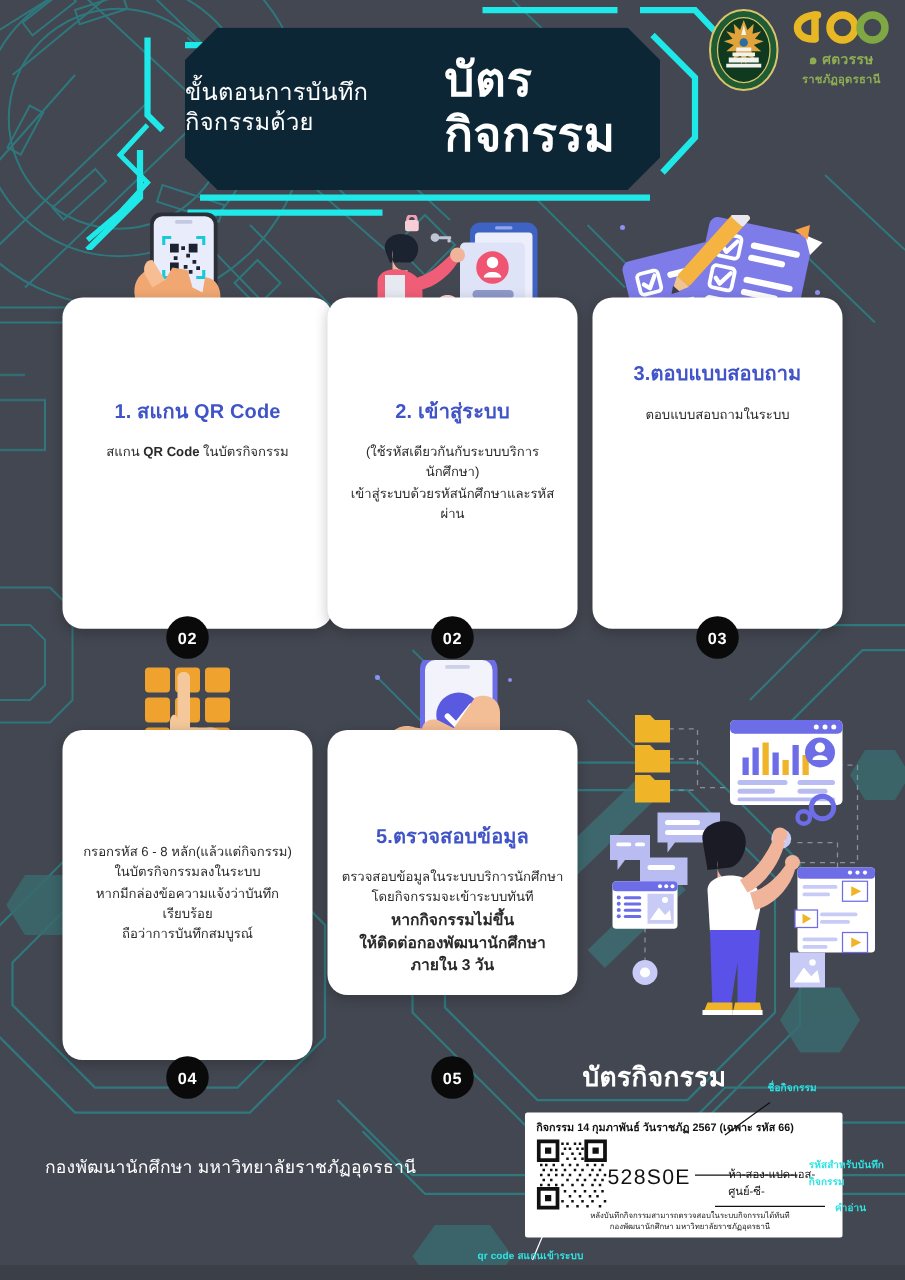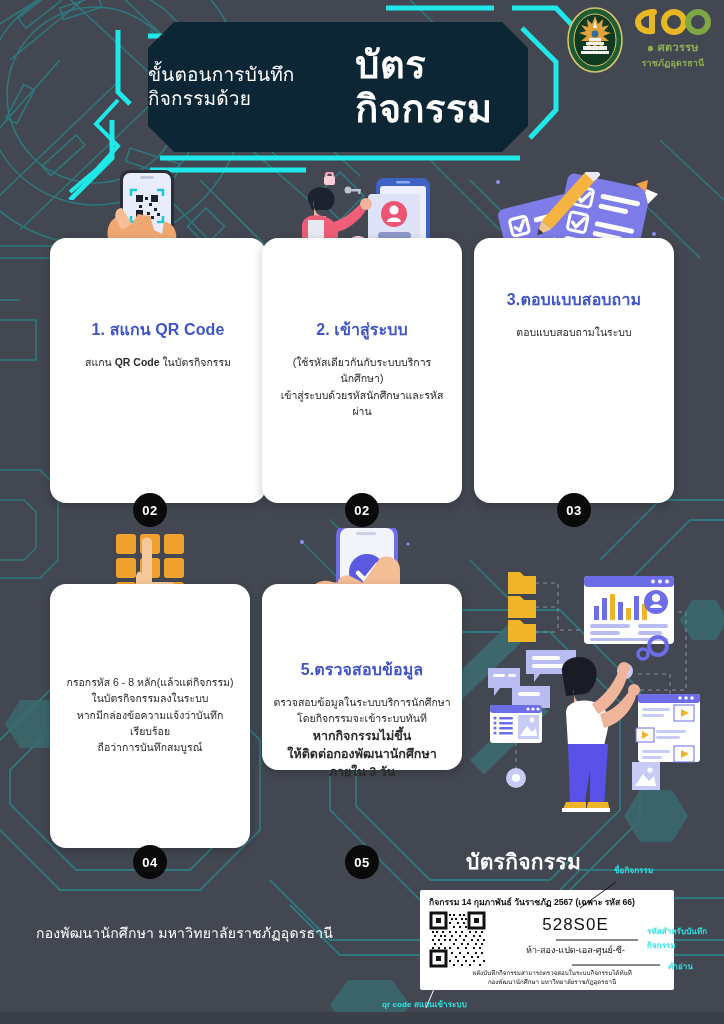--- a/index.html
+++ b/index.html
@@ -69,21 +69,21 @@
   .sample-head{
     position:absolute;left:466px;top:845px;color:#ffffff;font-size:21px;font-weight:700;letter-spacing:.3px;
   }
   .sample-card{
     position:absolute;left:420px;top:890px;width:254px;height:100px;background:#ffffff;
     border-radius:2px;padding:7px 9px 6px 9px;
   }
   .sc-title{font-size:8.6px;font-weight:700;color:#111;line-height:1.2;white-space:nowrap;}
   .sc-row{display:flex;margin-top:4px;}
   .sc-qr{width:57px;height:57px;flex:0 0 57px;}
-  .sc-right{flex:1;display:flex;flex-direction:column;align-items:center;justify-content:flex-start;padding-top:4px;}
+  .sc-right{flex:1;display:flex;flex-direction:row;align-items:center;justify-content:flex-start;padding-top:4px;gap:30px;}
   .sc-code{font-size:17px;color:#111;letter-spacing:1px;font-weight:400;}
   .sc-read{font-size:9px;color:#111;margin-top:8px;}
   .sc-foot{text-align:center;font-size:6.2px;color:#111;line-height:1.45;margin-top:1px;padding-left:10px;}
 
   .anno{position:absolute;color:#2fe3e3;font-size:8px;font-weight:700;line-height:1.35;letter-spacing:.1px;}
 </style>
 </head>
 <body>
 
 <div class="page">
@@ -422,21 +422,21 @@
     <path d="M20 64 C8 62 0 70 2 82 C4 94 16 100 26 94 L38 86 Z" fill="#6d6de8"></path>
     <path d="M28 84 C40 92 58 90 66 80 L74 94 C62 108 36 108 24 96 Z" fill="#ffffff"></path>
     <path d="M30 90 C42 100 62 98 72 86 L82 100 C70 114 40 116 28 102 Z" fill="#6d6de8"></path>
     <g fill="#8f8ff0">
         <circle cx="14" cy="14" r="2"></circle>
         <circle cx="128" cy="60" r="2"></circle>
         <circle cx="120" cy="16" r="1.6"></circle>
       </g>
   </svg>
 
-  <div class="card" style="left:262px;top:584px;width:200px;height:186px;padding-top:76px">
+  <div class="card" style="left:262px;top:584px;width:200px;height:212px;padding-top:76px">
     <div class="card-title">5.ตรวจสอบข้อมูล</div>
     <div class="card-body">
       <div>ตรวจสอบข้อมูลในระบบบริการนักศึกษา</div>
       <div>โดยกิจกรรมจะเข้าระบบทันที</div>
       <span class="big">หากกิจกรรมไม่ขึ้น</span>
       <span class="big">ให้ติดต่อกองพัฒนานักศึกษา</span>
       <span class="big">ภายใน 3 วัน</span>
     </div>
   </div>
   <div class="badge" style="left:345px;top:845px">

